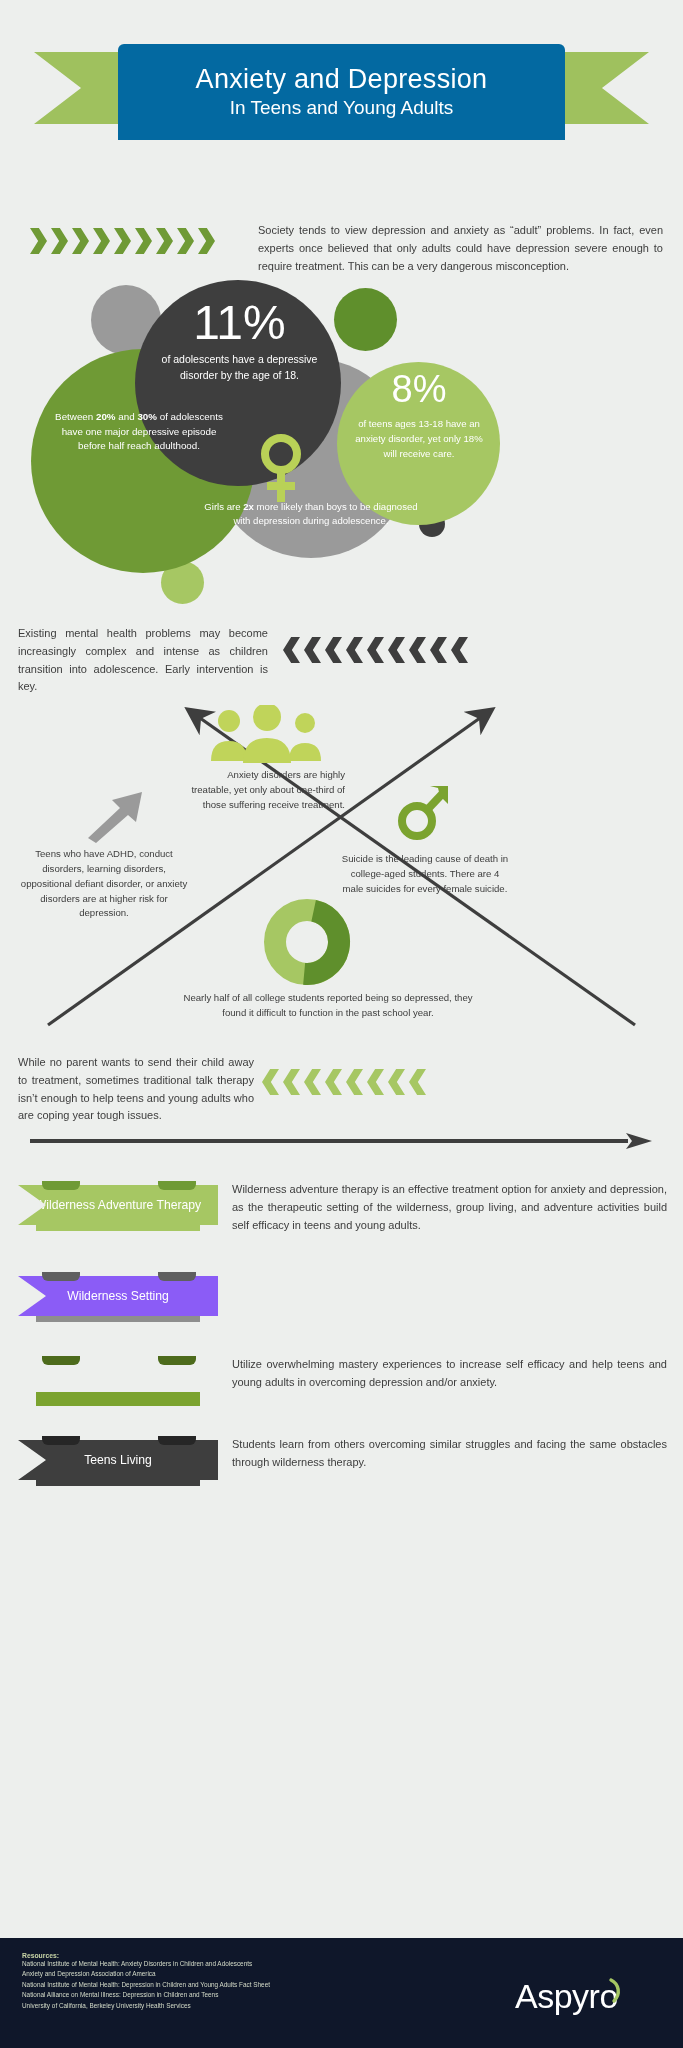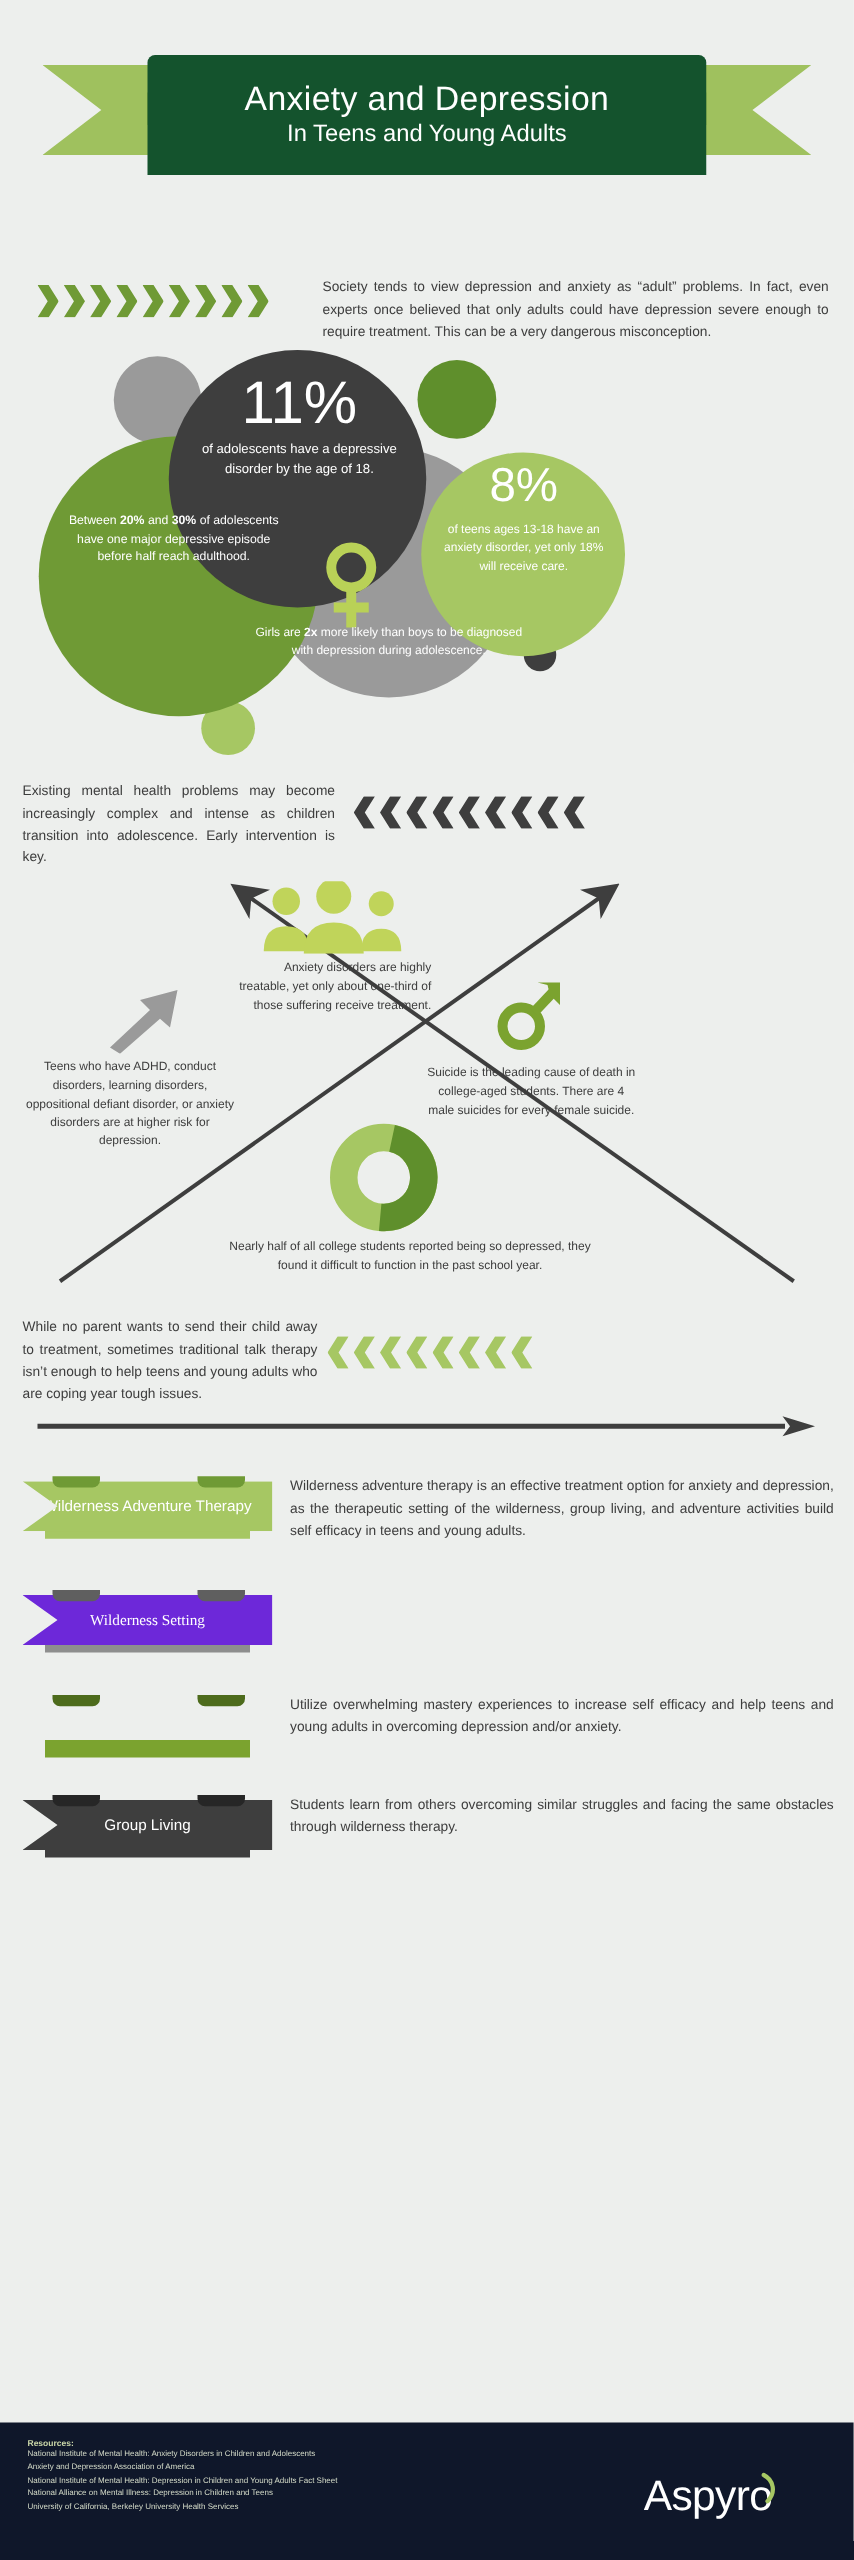--- a/index.html
+++ b/index.html
@@ -15,21 +15,21 @@
   
   .header-wrap { position:absolute; left:0; top:22px; width:683px; height:120px; }
   .hdr-tail { position:absolute; top:30px; width:112px; height:72px; background:#9fc15e; }
   .hdr-tail.left  { left:34px;  clip-path: polygon(0 0, 100% 0, 100% 100%, 0 100%, 42% 50%); }
   .hdr-tail.right { right:34px; clip-path: polygon(0 0, 100% 0, 58% 50%, 100% 100%, 0 100%); }
   .hdr-fold { position:absolute; top:52px; width:84px; height:26px; background:#6f9a35; border-radius:0 0 14px 0; }
   .hdr-fold.left  { left:118px; border-radius:0 0 16px 0; }
   .hdr-fold.right { right:118px; border-radius:0 0 0 16px; }
   .hdr-main {
     position:absolute; left:118px; top:22px; width:447px; height:96px;
-    background:#14532d; border-radius:6px 6px 0 0; z-index:3;
+    background:#0369a1; border-radius:6px 6px 0 0; z-index:3;
     display:flex; flex-direction:column; align-items:center; justify-content:center;
   }
   .hdr-title { color:#ffffff; font-size:27px; font-weight:300; letter-spacing:.3px; line-height:1.05; }
   .hdr-sub   { color:#ffffff; font-size:19px; font-weight:300; margin-top:3px; }
 
   .chevgrp { position:absolute; display:flex; align-items:center; }
   .ch { position:relative; width:17px; height:26px; margin-right:4px; }
   .ch::before { content:""; position:absolute; inset:0;
      background:currentColor;
      clip-path: polygon(0 0, 52% 0, 100% 50%, 52% 100%, 0 100%, 48% 50%); }
@@ -222,42 +222,42 @@
           <div class="rib-pin" style="left: 24px; background: rgb(111, 154, 53);"></div>
           <div class="rib-pin" style="left: 140px; background: rgb(111, 154, 53);"></div>
         </div>
         <div class="ribdesc">
           <p class="body-text">Wilderness adventure therapy is an effective treatment option for anxiety and depression, as the therapeutic setting of the wilderness, group living, and adventure activities build self efficacy in teens and young adults.</p>
         </div>
       </div>
       <div class="ribrow" style="top: 1268px;">
         <div class="ribbon">
           <div class="rib-under" style="background: rgb(142, 142, 142);"></div>
-          <div class="rib-body" style="background: #6d28d9; font-family: Liberation Serif, serif;">
+          <div class="rib-body" style="background: #8b5cf6;">
             <span class="rib-txt">Wilderness Setting</span>
           </div>
           <div class="rib-pin" style="left: 24px; background: rgb(95, 95, 95);"></div>
           <div class="rib-pin" style="left: 140px; background: rgb(95, 95, 95);"></div>
         </div>
       </div>
       <div class="ribrow" style="top: 1352px;">
         <div class="ribbon">
           <div class="rib-under" style="background: rgb(123, 163, 47);"></div>
           <div class="rib-pin" style="left: 24px; background: rgb(77, 107, 28);"></div>
           <div class="rib-pin" style="left: 140px; background: rgb(77, 107, 28);"></div>
         </div>
         <div class="ribdesc">
           <p class="body-text">Utilize overwhelming mastery experiences to increase self efficacy and help teens and young adults in overcoming depression and/or anxiety.</p>
         </div>
       </div>
       <div class="ribrow" style="top: 1432px;">
         <div class="ribbon">
           <div class="rib-under" style="background: rgb(62, 62, 62);"></div>
           <div class="rib-body" style="background: rgb(62, 62, 62);">
-            <span class="rib-txt">Group Living</span>
+            <span class="rib-txt">Teens Living</span>
           </div>
           <div class="rib-pin" style="left: 24px; background: rgb(38, 38, 38);"></div>
           <div class="rib-pin" style="left: 140px; background: rgb(38, 38, 38);"></div>
         </div>
         <div class="ribdesc">
           <p class="body-text">Students learn from others overcoming similar struggles and facing the same obstacles through wilderness therapy.</p>
         </div>
       </div>
     </div>
 

